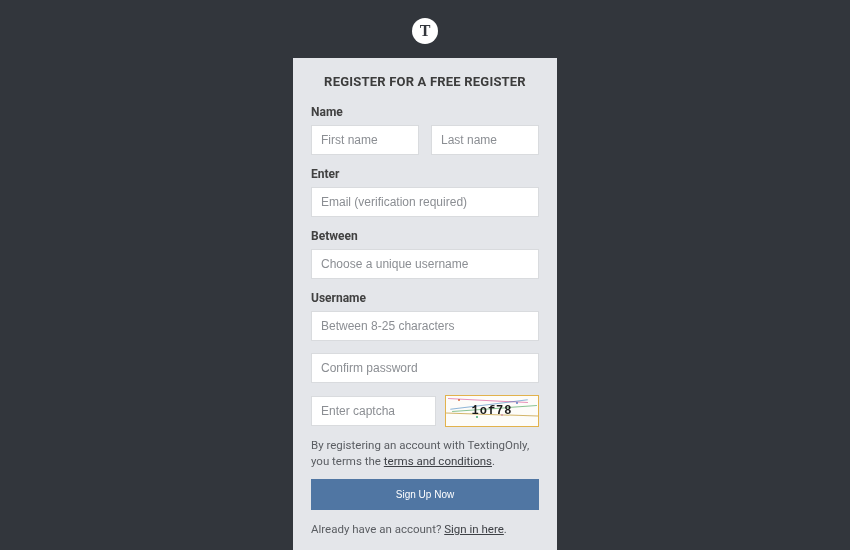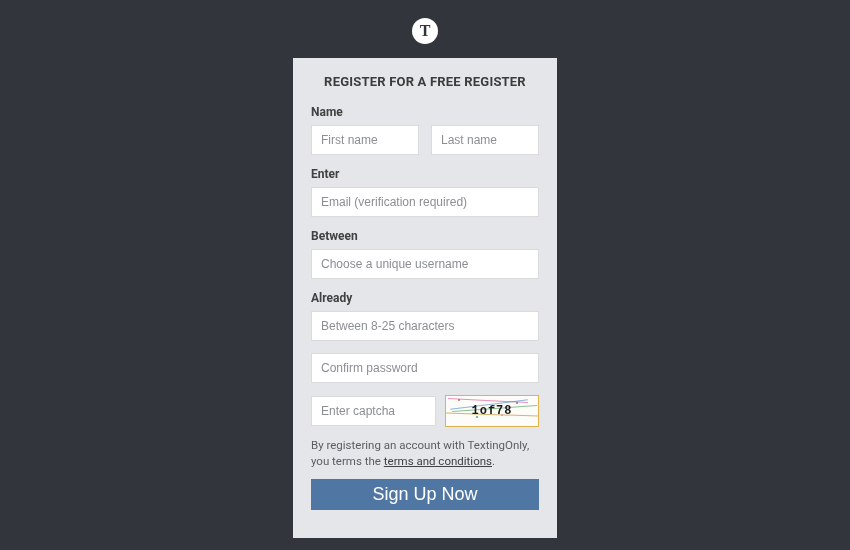--- a/index.html
+++ b/index.html
@@ -138,21 +138,21 @@
       text-decoration: underline;
       cursor: pointer;
       margin-top: 28px;
     }
     .signup-btn {
       width: 100%;
       height: 31px;
       background: #5076a3;
       color: #fff;
       border: none;
-      font-size: 18px;
+      font-size: 10px;
       font-weight: 400;
       cursor: pointer;
       margin-bottom: 12px;
     }
     .signin-row {
       font-size: 11.5px;
       color: #5a5d62;
     }
     .signin-row .link {
       color: #3e4146;
@@ -183,21 +183,21 @@
       <label class="form-label">Enter</label>
       <input class="input" type="email" placeholder="Email (verification required)" style="">
     </div>
 
     <div class="form-group">
       <label class="form-label">Between</label>
       <input class="input" type="text" placeholder="Choose a unique username" style="">
     </div>
 
     <div class="form-group">
-      <label class="form-label">Already</label>
+      <label class="form-label">Username</label>
       <input class="input" type="password" placeholder="Between 8-25 characters" style="">
     </div>
 
     <div class="form-group">
       <input class="input" type="password" placeholder="Confirm password" style="">
     </div>
 
     <div class="captcha-row">
       <input class="input captcha-input" type="text" placeholder="Enter captcha" style="">
       <div class="captcha-image">
@@ -214,14 +214,17 @@
         <span class="captcha-text">1of78</span>
       </div>
     </div>
 
     <div class="terms">
       <span>By registering an account with TextingOnly, you terms the </span><span class="link">terms and conditions</span><span>.</span>
     </div>
 
     <button class="signup-btn">Sign Up Now</button>
 
+    <div class="signin-row">
+      <span>Already have an account? </span><span class="link">Sign in here</span><span>.</span>
+    </div>
   </div>
 </div>
 
 </body></html>

